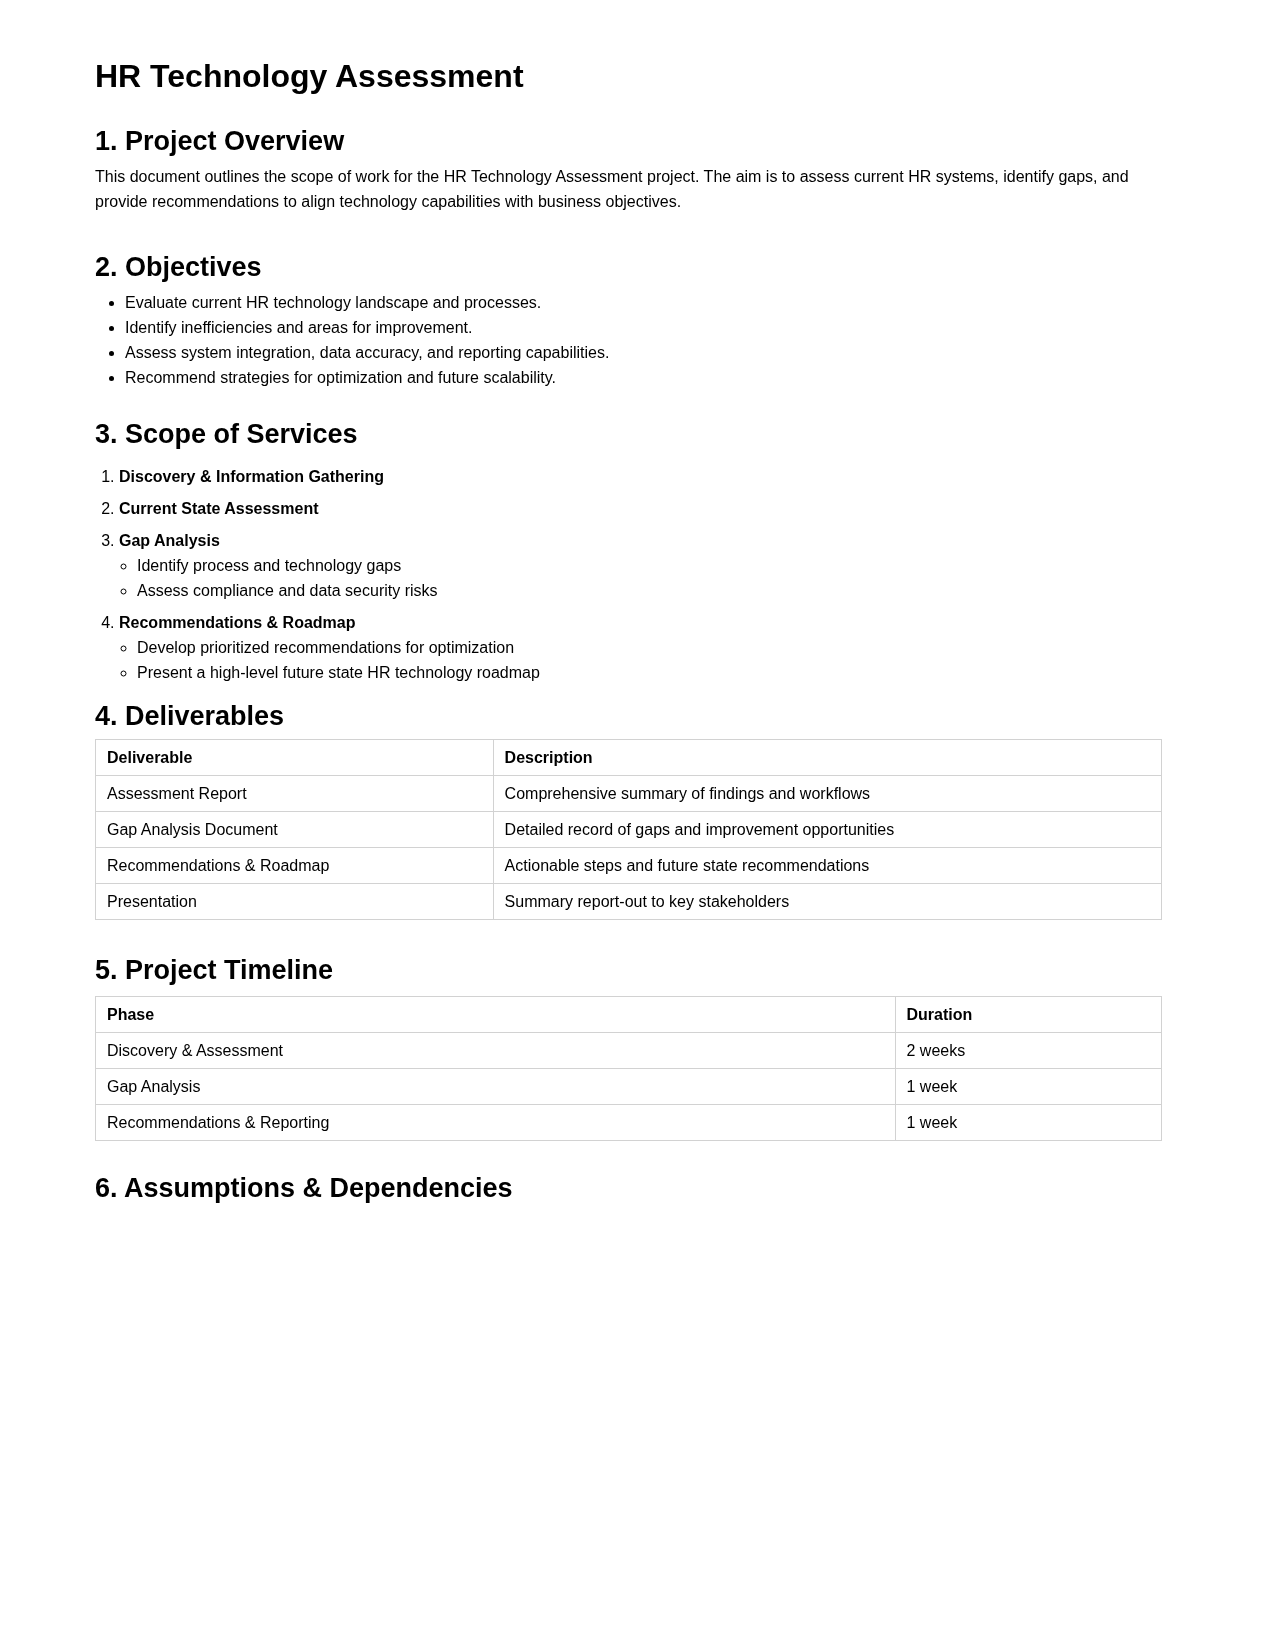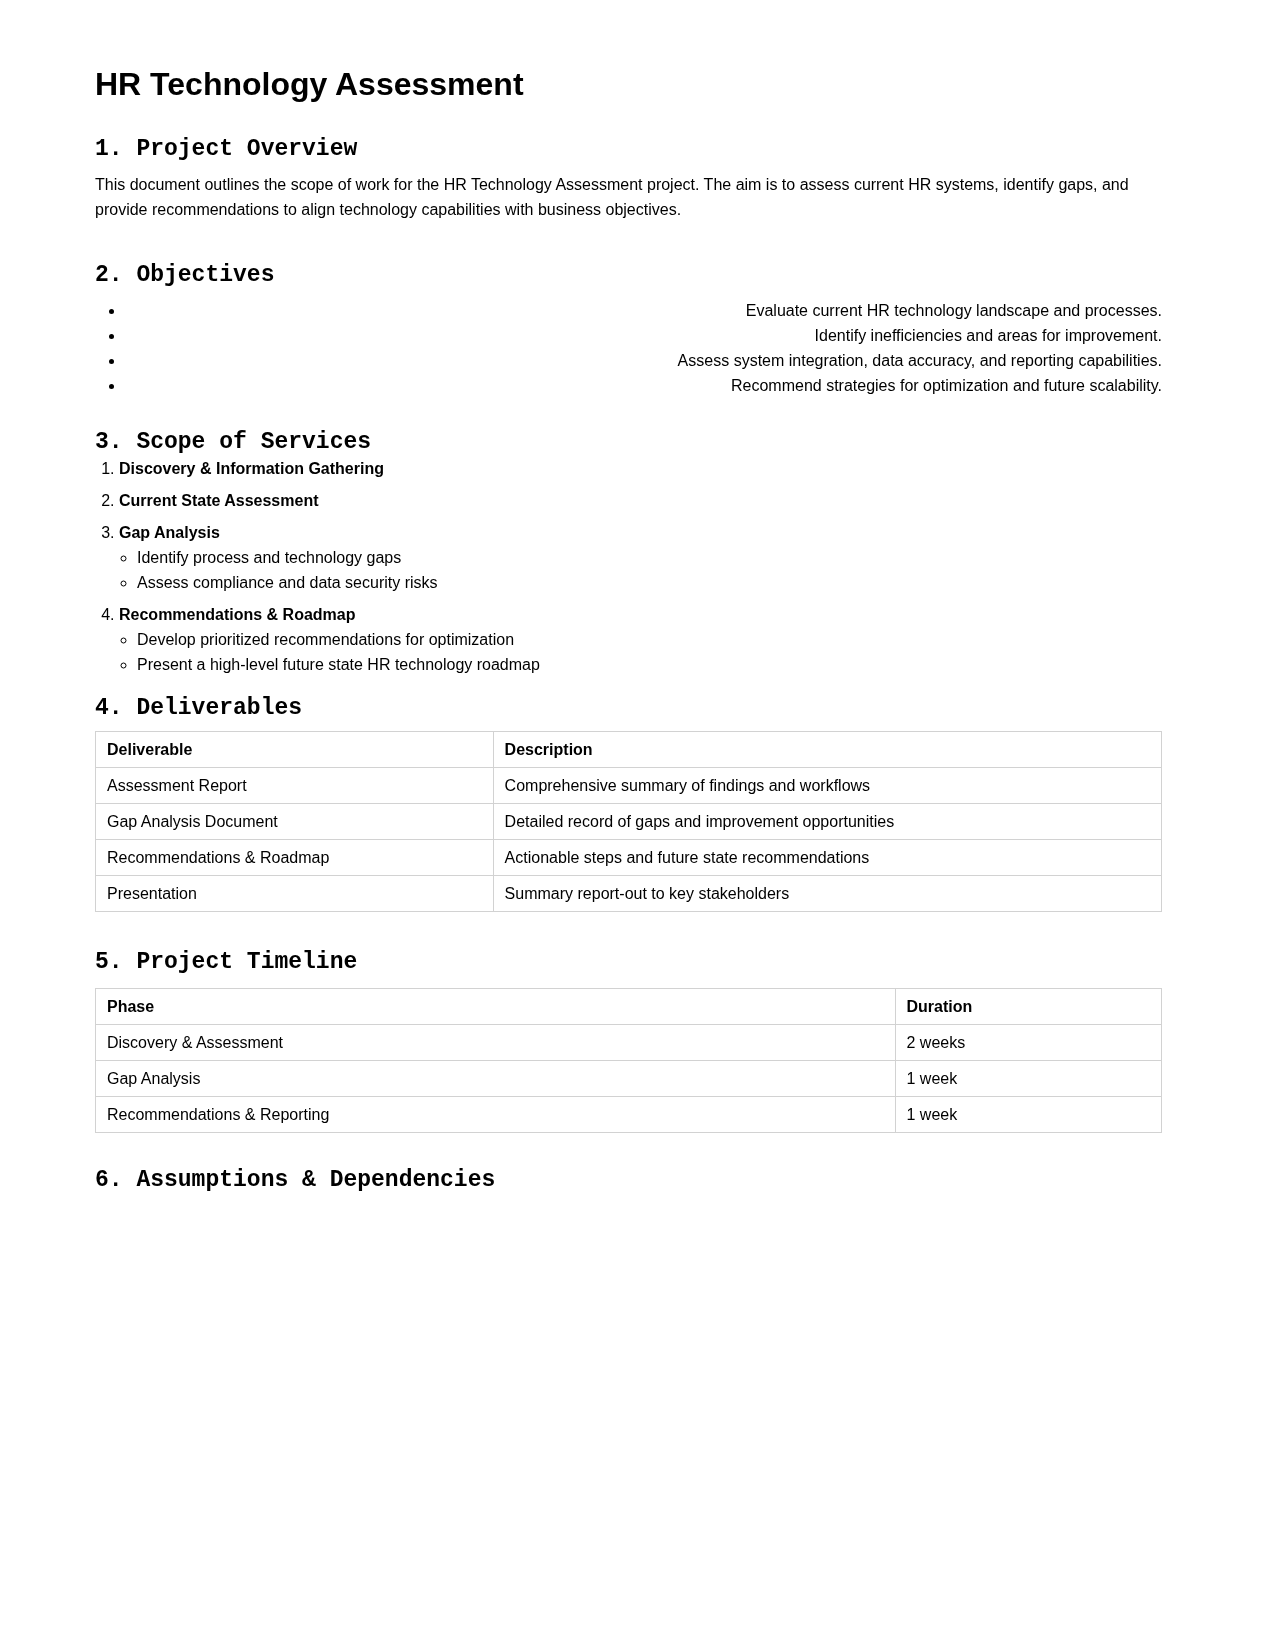--- a/index.html
+++ b/index.html
@@ -6,51 +6,49 @@
   html, body { background: #ffffff; }
   .page {
     position: relative;
     width: 1263px;
     height: 1651px;
     background: #ffffff;
     font-family: "Liberation Sans", "DejaVu Sans", sans-serif;
     color: #000000;
   }
   .clip { height: 1303px; overflow: hidden; }
-  .content { padding: 8px 101px 0 95px; }
+  .content { padding: 0 101px 0 95px; }
 
   h1 {
     font-size: 32px;
     line-height: 37px;
     font-weight: 700;
     padding-top: 58px;
   }
   h2 {
-    font-size: 23px;
+    font-size: 27px;
     line-height: 27px;
     font-weight: 700;
     margin-bottom: 9px;
-    font-family: Liberation Mono, monospace;
   }
   .sec-overview h2     { margin-top: 33px; }
   .sec-objectives h2   { margin-top: 40px; }
-  .sec-scope h2        { margin-top: 31px; margin-bottom: 0; }
+  .sec-scope h2        { margin-top: 31px; margin-bottom: 16px; }
   .sec-deliverables h2 { margin-top: 18px; }
   .sec-timeline h2     { margin-top: 37px; margin-bottom: 12px; }
   .sec-assumptions h2  { margin-top: 34px; }
 
   p.body-text {
     font-size: 16px;
     line-height: 25px;
   }
 
   ul.objectives {
     list-style: disc;
     padding-left: 30px;
-    text-align: right;
   }
   ul.objectives li {
     font-size: 16px;
     line-height: 25px;
   }
 
   ol.scope {
     list-style: decimal;
     padding-left: 24px;
   }

